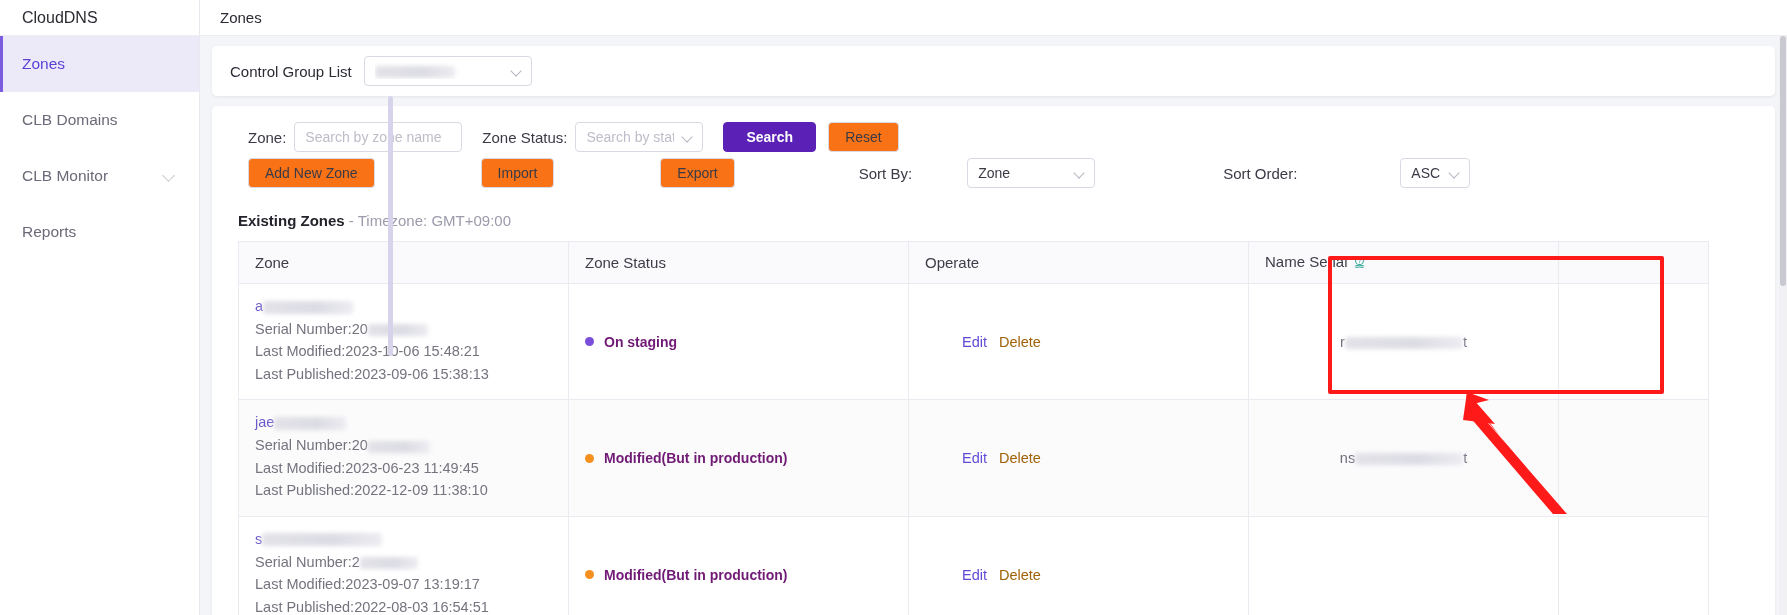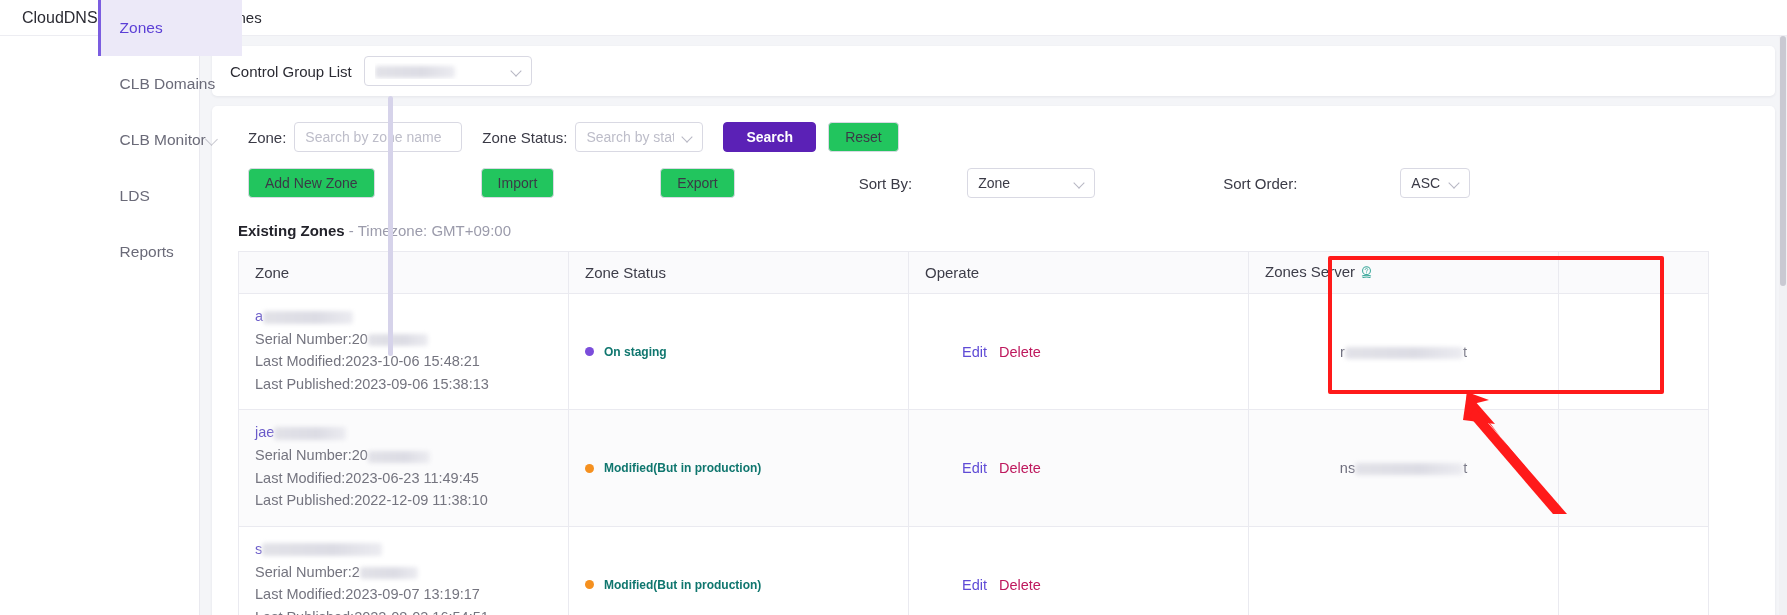--- a/index.html
+++ b/index.html
@@ -12,21 +12,21 @@
     color: #2c2c34;
   }
   .app { display: flex; width: 1787px; height: 615px; position: relative; }
 
   
   .sidebar {
     width: 200px;
     flex: 0 0 200px;
     background: #ffffff;
     border-right: 1px solid #e9e9ef;
-    display: flex; flex-direction: row;
+    display: flex; flex-direction: column;
     position: relative;
     z-index: 5;
   }
   .brand {
     height: 36px;
     display: flex; align-items: center;
     padding-left: 22px;
     font-size: 16px;
     color: #2b2b33;
     border-bottom: 1px solid #ededf2;
@@ -134,37 +134,37 @@
     filter: blur(2.2px);
     border-radius: 3px;
     vertical-align: middle;
   }
 
   .card-main { padding: 16px 18px 0 18px; min-height: 480px; }
 
   .filter-row {
     display: flex; align-items: center;
     padding-left: 18px;
-    margin-bottom: 16px;
+    margin-bottom: 6px;
     gap: 0;
   }
   .fl-label { font-size: 15px; color: #3a3a46; margin-right: 8px; white-space: nowrap; }
   .text-input {
     height: 30px; width: 168px;
     border: 1px solid #d9d9e3; border-radius: 4px;
     background: #fff; padding: 0 10px;
     font-size: 14px; color: #3a3a46;
     font-family: inherit; outline: none;
   }
   .text-input::placeholder { color: #bdbdc9; }
 
   .btn {
     height: 30px;
     border: 1px solid #d9d9e3; border-radius: 4px;
-    background: #22c55e; color: #3a3a46;
+    background: #f97316; color: #3a3a46;
     font-size: 14px; font-family: inherit;
     padding: 0 16px; cursor: pointer;
     display: inline-flex; align-items: center; justify-content: center;
     white-space: nowrap;
   }
   .btn-primary {
     background: #5b21b6; border-color: #5b21b6; color: #fff; font-weight: 600;
     padding: 12px 22px;
   }
   .gap-12 { width: 12px; flex: 0 0 12px; }
@@ -221,25 +221,25 @@
 
   .col-zone { width: 330px; }
   .col-status { width: 340px; }
   .col-operate { width: 340px; }
   .col-ns { width: 310px; }
   .col-extra { width: 150px; }
 
   .zone-name { color: #6b5bc9; margin-bottom: 4px; height: 16px; }
   .zone-meta { line-height: 1.55; font-size: 14.5px; color: #74747f; white-space: nowrap; }
 
-  .status { display: flex; align-items: center; font-weight: 700; color: #0f766e; font-size: 12px; }
+  .status { display: flex; align-items: center; font-weight: 700; color: #701a75; font-size: 14px; }
   .dot { width: 9px; height: 9px; border-radius: 50%; margin-right: 10px; flex: 0 0 9px; }
 
   .op a { color: #5f4bd6; text-decoration: none; cursor: pointer; font-size: 14.5px; margin-left: 37px; }
-  .op a.del { color: #be185d; margin-left: 12px; }
+  .op a.del { color: #a16207; margin-left: 12px; }
 
   .ns-cell { text-align: center; color: #9a9aa6; font-size: 14.5px; white-space: nowrap; }
 
   
   .help-icon { display: inline-block; vertical-align: -3px; margin-left: 4px; cursor: pointer; }
 
   
   .anno-box {
     position: absolute;
     left: 1328px; top: 256px;
@@ -281,23 +281,20 @@
     <nav class="nav">
       <div class="nav-item active">
         <span class="lbl">Zones</span>
       </div>
       <div class="nav-item">
         <span class="lbl">CLB Domains</span>
       </div>
       <div class="nav-item">
         <span class="lbl">CLB Monitor</span>
         <span class="chev"></span>
-      </div>
-      <div class="nav-item">
-        <span class="lbl">LDS</span>
       </div>
       <div class="nav-item">
         <span class="lbl">Reports</span>
       </div>
     </nav>
   </aside>
 
   <main class="content">
 
     <div class="topbar">
@@ -365,21 +362,21 @@
                 <col class="col-operate">
                 <col class="col-ns">
                 <col class="col-extra">
             </colgroup>
             <thead>
               <tr>
                 <th>Zone</th>
                 <th>Zone Status</th>
                 <th>Operate</th>
                 <th>
-                  <span>Zones Server</span><span class="help-icon"><svg width="15" height="15" viewBox="0 0 16 16">
+                  <span>Name Serial</span><span class="help-icon"><svg width="15" height="15" viewBox="0 0 16 16">
                         <circle cx="8" cy="6" r="4.2" fill="none" stroke="#3aa79a" stroke-width="1.1"></circle>
                         <path d="M6.6 4.9c0-.8.7-1.3 1.4-1.3s1.3.5 1.3 1.2c0 .9-1.2 1-1.2 1.9" fill="none" stroke="#3aa79a" stroke-width=".9" stroke-linecap="round"></path>
                         <circle cx="8" cy="8.2" r=".55" fill="#3aa79a"></circle>
                         <path d="M3.6 11.6c1.3-.9 7.5-.9 8.8 0" fill="none" stroke="#3aa79a" stroke-width="1.1" stroke-linecap="round"></path>
                         <path d="M4.2 13.3c1.2-.8 6.4-.8 7.6 0" fill="none" stroke="#3aa79a" stroke-width="1.1" stroke-linecap="round"></path>
                       </svg></span>
                 </th>
                 <th></th>
               </tr>
             </thead>

